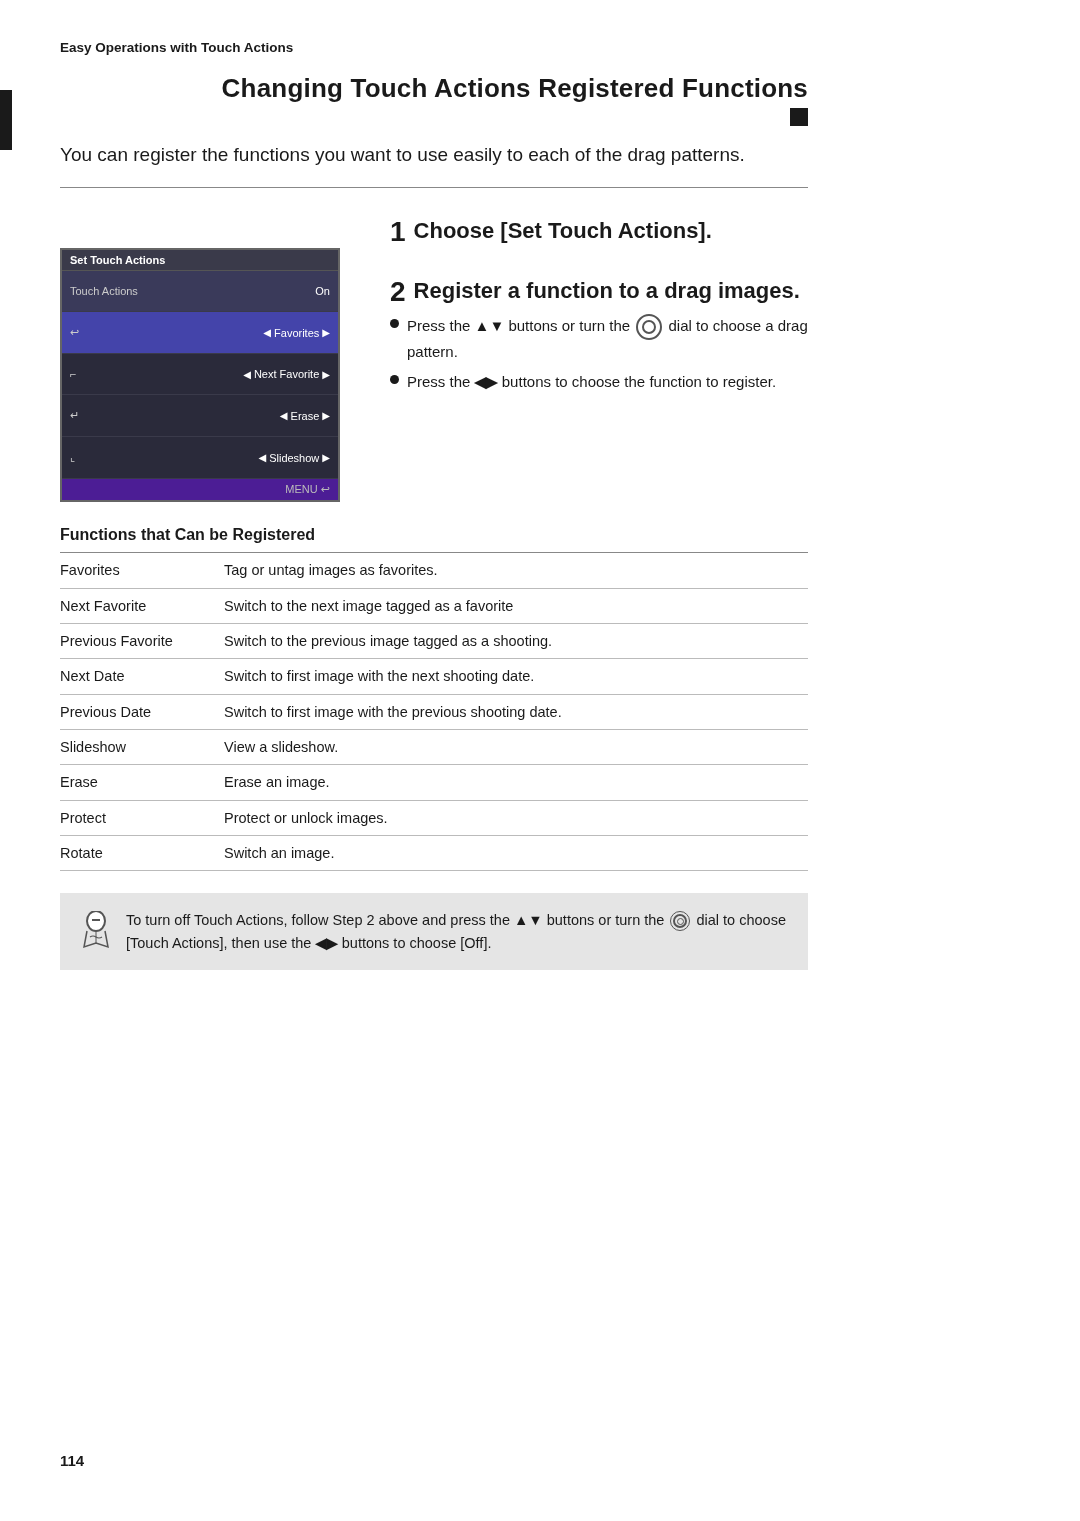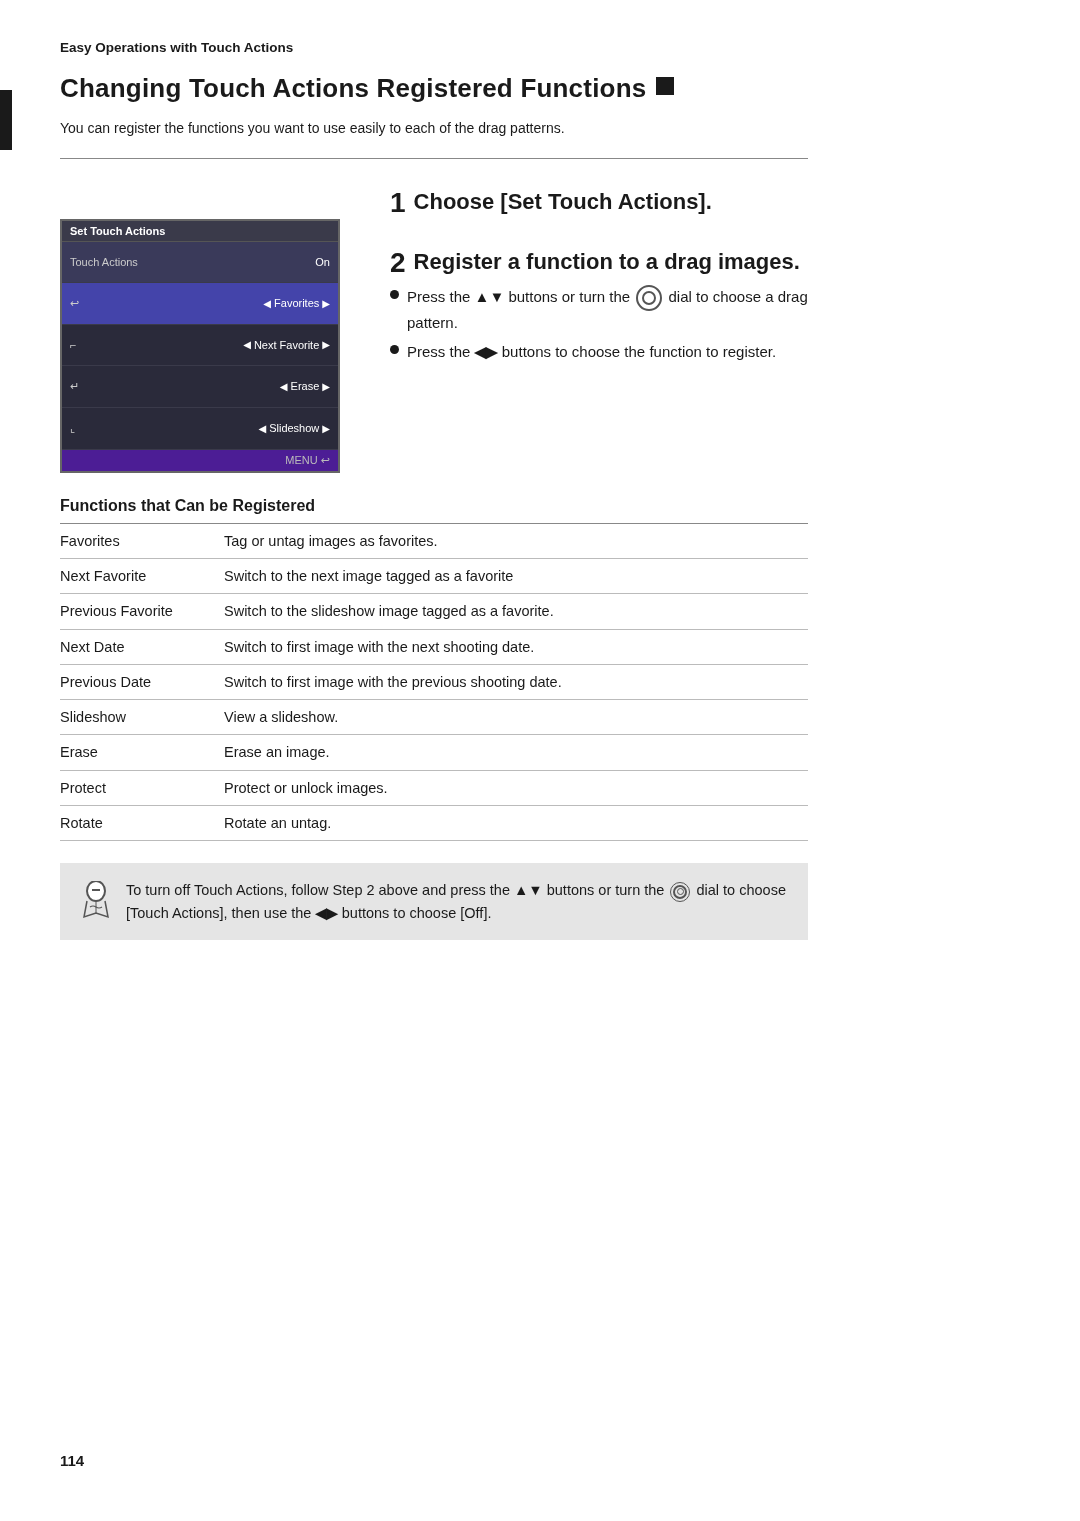--- a/index.html
+++ b/index.html
@@ -26,33 +26,34 @@
       padding-bottom: 0;
     }
     .page-title {
       font-size: 26px;
       font-weight: 900;
       color: #1a1a1a;
       font-family: Arial Black, Arial, sans-serif;
       margin-bottom: 14px;
       letter-spacing: 0.2px;
       display: flex;
-      align-items: flex-start;
+      align-items: flex-end;
+      flex-direction: column;
     }
     .page-title .black-square {
       display: inline-block;
       width: 18px;
       height: 18px;
       background: #1a1a1a;
       margin-left: 10px;
       flex-shrink: 0;
       margin-top: 4px;
     }
     .intro-text {
-      font-size: 14px;
+      font-size: 19px;
       line-height: 1.55;
       color: #1a1a1a;
       margin-bottom: 10px;
     }
     .divider-top {
       border: none;
       border-top: 1.5px solid #888;
       margin: 18px 0 0 0;
     }
     .two-col-section {
@@ -427,21 +428,21 @@
       <tr>
             <td>Favorites</td>
             <td>Tag or untag images as favorites.</td>
           </tr>
           <tr>
             <td>Next Favorite</td>
             <td>Switch to the next image tagged as a favorite</td>
           </tr>
           <tr>
             <td>Previous Favorite</td>
-            <td>Switch to the slideshow image tagged as a favorite.</td>
+            <td>Switch to the previous image tagged as a shooting.</td>
           </tr>
           <tr>
             <td>Next Date</td>
             <td>Switch to first image with the next shooting date.</td>
           </tr>
           <tr>
             <td>Previous Date</td>
             <td>Switch to first image with the previous shooting date.</td>
           </tr>
           <tr>
@@ -451,21 +452,21 @@
           <tr>
             <td>Erase</td>
             <td>Erase an image.</td>
           </tr>
           <tr>
             <td>Protect</td>
             <td>Protect or unlock images.</td>
           </tr>
           <tr>
             <td>Rotate</td>
-            <td>Rotate an untag.</td>
+            <td>Switch an image.</td>
           </tr>
         </tbody>
     </table>
   </div>
 
   <div class="note-box">
     <div class="note-icon">
       <svg width="32" height="38" viewBox="0 0 32 38" fill="none" xmlns="http://www.w3.org/2000/svg">
         <ellipse cx="16" cy="10" rx="9" ry="10" stroke="#555" stroke-width="2" fill="white"></ellipse>
         <rect x="12" y="8" width="8" height="2" fill="#555"></rect>

